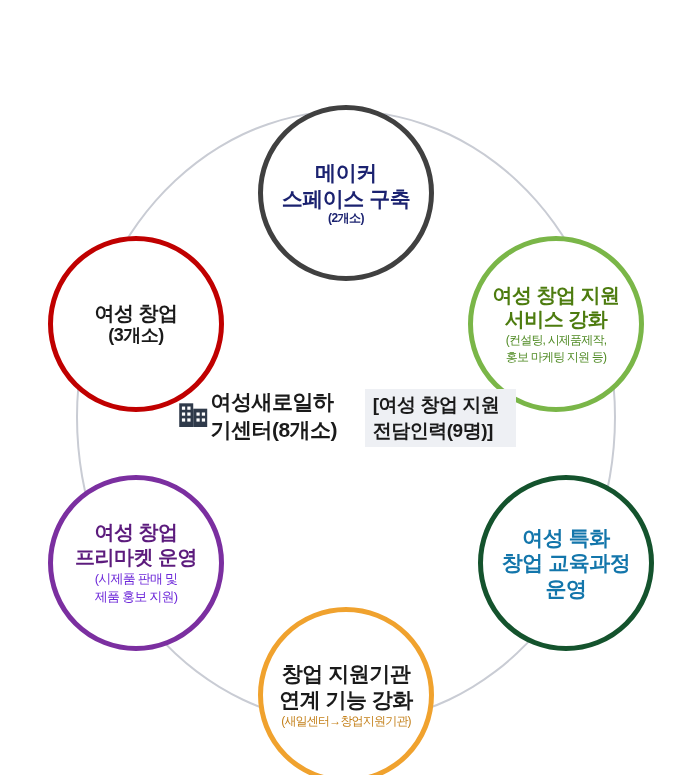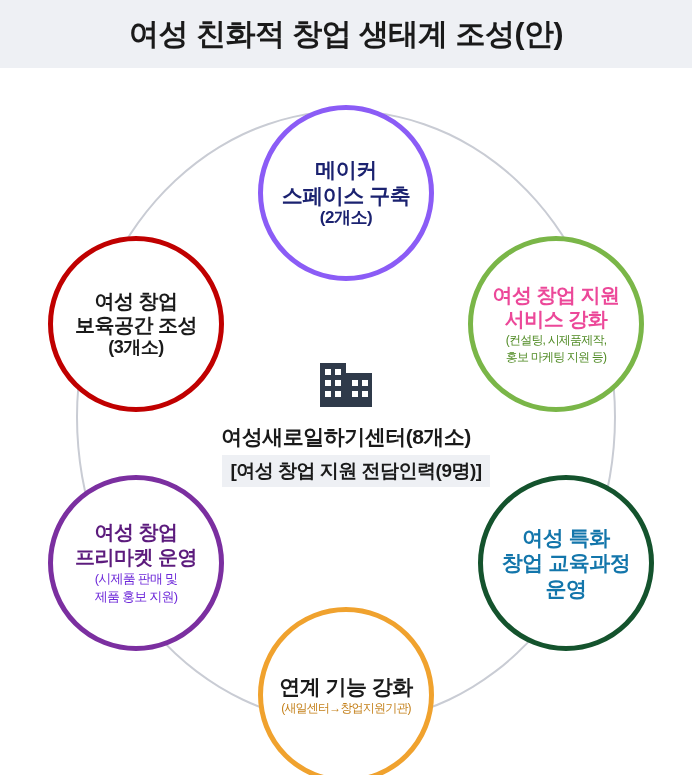--- a/index.html
+++ b/index.html
@@ -75,30 +75,30 @@
   .node .tiny {
     font-weight: normal;
     letter-spacing: -0.8px;
     line-height: 1.25;
     margin-top: 2px;
   }
 
   
   #node-maker {
     left: 258px; top: 37px; width: 176px; height: 176px;
-    border: 5px solid #8b5cf6;
+    border: 5px solid #404040;
   }
   #node-maker .main { font-size: 21px; color: #1b2270; }
-  #node-maker .sub  { font-size: 17px; color: #1b2270; }
+  #node-maker .sub  { font-size: 12px; color: #1b2270; }
 
   #node-service {
     left: 468px; top: 168px; width: 176px; height: 176px;
     border: 5px solid #7ab648;
   }
-  #node-service .main { font-size: 20px; color: #ec4899; }
+  #node-service .main { font-size: 20px; color: #4d7c0f; }
   #node-service .tiny { font-size: 12px; color: #4f8a23; }
 
   #node-edu {
     left: 478px; top: 407px; width: 176px; height: 176px;
     border: 5px solid #14532d;
   }
   #node-edu .main { font-size: 21px; color: #1376ab; }
 
   #node-link {
     left: 258px; top: 539px; width: 176px; height: 176px;
@@ -121,21 +121,20 @@
   #node-incubation .main { font-size: 20px; color: #1a1a1a; }
   #node-incubation .sub  { font-size: 18px; color: #1a1a1a; }
 
   .center {
     position: absolute;
     left: 176px;
     top: 260px;
     width: 340px;
     height: 180px;
     display: flex;
-    flex-direction: column;
     align-items: center;
     justify-content: center;
   }
   .center-icon {
     width: 64px;
     height: 64px;
     margin-bottom: 10px;
   }
   .center-line1 {
     font-size: 21px;
@@ -152,23 +151,20 @@
     background: #eef0f4;
     padding: 3px 8px;
     margin-left: 20px;
   }
 </style>
 </head>
 <body>
 
 <div class="page">
 
-  <div class="title-bar">
-    <div class="title-text">여성 친화적 창업 생태계 조성(안)</div>
-  </div>
 
   <div class="diagram">
 
     <div class="ring"></div>
 
     <div class="node" id="node-maker">
       <div class="main">메이커</div>
       <div class="main">스페이스 구축</div>
       <div class="sub">(2개소)</div>
     </div>
@@ -180,34 +176,34 @@
       <div class="tiny">홍보 마케팅 지원 등)</div>
     </div>
 
     <div class="node" id="node-edu">
       <div class="main">여성 특화</div>
       <div class="main">창업 교육과정</div>
       <div class="main">운영</div>
     </div>
 
     <div class="node" id="node-link">
+      <div class="main">창업 지원기관</div>
       <div class="main">연계 기능 강화</div>
       <div class="tiny">(새일센터→창업지원기관)</div>
     </div>
 
     <div class="node" id="node-premarket">
       <div class="main">여성 창업</div>
       <div class="main">프리마켓 운영</div>
       <div class="tiny">(시제품 판매 및</div>
       <div class="tiny">제품 홍보 지원)</div>
     </div>
 
     <div class="node" id="node-incubation">
       <div class="main">여성 창업</div>
-      <div class="main">보육공간 조성</div>
       <div class="sub">(3개소)</div>
     </div>
 
     <div class="center">
       <svg class="center-icon" viewBox="0 0 64 64">
         <rect x="6" y="14" width="26" height="44" fill="#2f3a4a"></rect>
         <rect x="32" y="24" width="26" height="34" fill="#2f3a4a"></rect>
         <rect x="11" y="20" width="6" height="6" fill="#ffffff"></rect>
         <rect x="21" y="20" width="6" height="6" fill="#ffffff"></rect>
         <rect x="11" y="31" width="6" height="6" fill="#ffffff"></rect>

